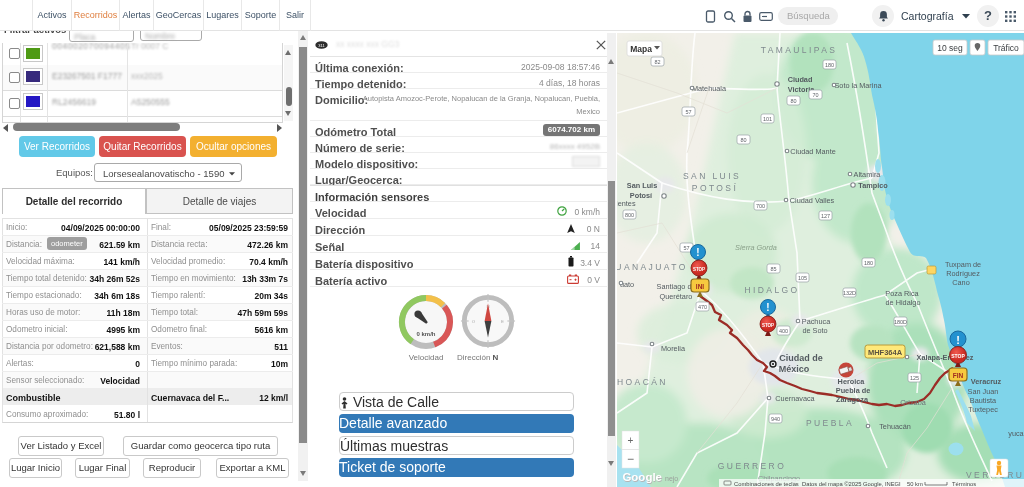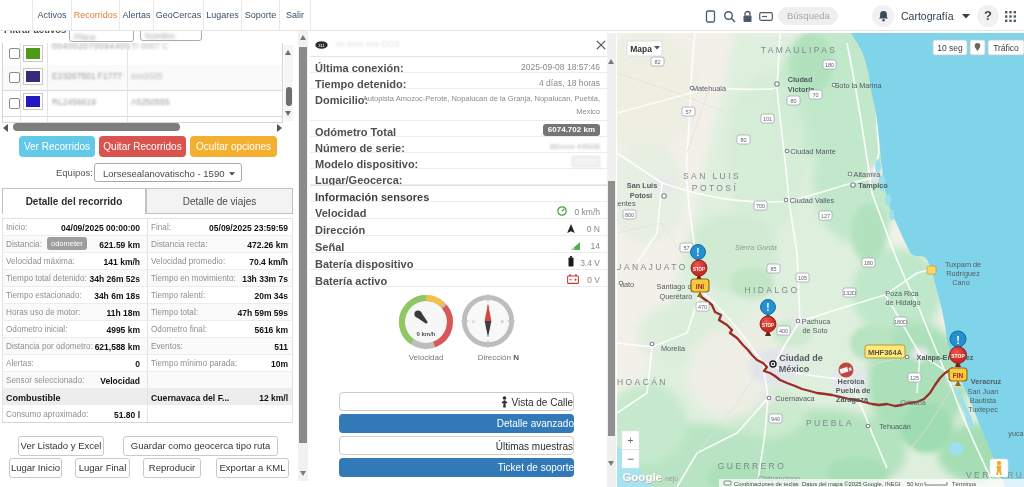--- a/index.html
+++ b/index.html
@@ -25,22 +25,22 @@
 .dt-row .l { position:absolute; color:#8f8f8f; top:5px; }
 .dt-row .v { position:absolute; color:#111; font-weight:bold; font-size:8.5px; top:5px; white-space:nowrap; }
 .wbtn { position:absolute; background:#fff; border:1px solid #c9c9c9; border-radius:3px;
   font-size:9.5px; color:#333; text-align:center; line-height:18px; height:20px; white-space:nowrap; }
 .sb-arrow { position:absolute; width:0; height:0; }
 
 #mid { position:absolute; left:310px; top:33px; width:306px; height:454px; background:#fff; }
 .mrow { position:absolute; left:0; width:297px; border-bottom:1px solid #ececec; }
 .mrow .ml { position:absolute; left:5px; top:5px; font-size:11px; font-weight:bold; color:#4f4f4f; }
 .mrow .mv { position:absolute; right:7px; top:5px; font-size:8.5px; color:#8a8a8a; white-space:nowrap; }
-.mbtn { position:absolute; left:29px; width:235px; height:19px; border-radius:4px; text-align:right;
-  font-size:10px; line-height:19px; }
+.mbtn { position:absolute; left:29px; width:235px; height:19px; border-radius:4px; text-align:left;
+  font-size:14px; line-height:19px; }
 .mbtn.w { background:#fff; border:1px solid #ccc; color:#2e2e2e; }
 .mbtn.b { background:#3279b7; color:#fff; }
 
 #map { position:absolute; left:617px; top:33px; width:407px; height:454px; overflow:hidden; }
 .blur { filter:blur(1.2px); }
 .blur1 { filter:blur(1.4px); }
 </style>
 </head>
 <body>
 <div id="nav">
@@ -360,21 +360,21 @@
     <text x="45" y="32" font-size="4.5" fill="#aaa" text-anchor="middle" font-family="Liberation Sans">E</text>
     <text x="15" y="32" font-size="4.5" fill="#aaa" text-anchor="middle" font-family="Liberation Sans">O</text>
     <line x1="2" y1="30" x2="10" y2="30" stroke="#c2c2c2" stroke-width="1.2"></line>
     <line x1="50" y1="30" x2="58" y2="30" stroke="#c2c2c2" stroke-width="1.2"></line>
     <line x1="30" y1="2" x2="30" y2="10" stroke="#c2c2c2" stroke-width="1.2"></line>
     <line x1="30" y1="50" x2="30" y2="58" stroke="#c2c2c2" stroke-width="1.2"></line>
     <path d="M30 12 L26.5 30 L33.5 30 Z" fill="#cf4740"></path>
     <path d="M26.5 30 L33.5 30 L30 47 Z" fill="#3f3f3f"></path>
   </svg>
   <div class="abs" style="left:86px; top:320px; width:60px; text-align:center; font-size:8px; color:#777;">Velocidad</div>
-  <div class="abs" style="left:147px; top:320px; width:62px; text-align:right; font-size:8px; color:#777;">Dirección <b style="color:#555;">N</b></div>
+  <div class="abs" style="left:147px; top:320px; width:62px; text-align:left; font-size:8px; color:#777;">Dirección <b style="color:#555;">N</b></div>
 
   <div class="mbtn w" style="top:359px;">
     <svg style="vertical-align:-2px;" width="9" height="12" viewBox="0 0 9 12">
       <circle cx="4.5" cy="2" r="1.8" fill="#2e2e2e"></circle>
       <path d="M4.5 4 L1.5 6.5 L2.5 7.5 L3.5 6.8 L3.2 11.5 L5.8 11.5 L5.5 6.8 L6.5 7.5 L7.5 6.5 Z" fill="#2e2e2e"></path>
     </svg>
     Vista de Calle</div>
   <div class="mbtn b" style="top:381px;">Detalle avanzado</div>
   <div class="mbtn w" style="top:403px;">Últimas muestras</div>
   <div class="mbtn b" style="top:425px;">Ticket de soporte</div>

